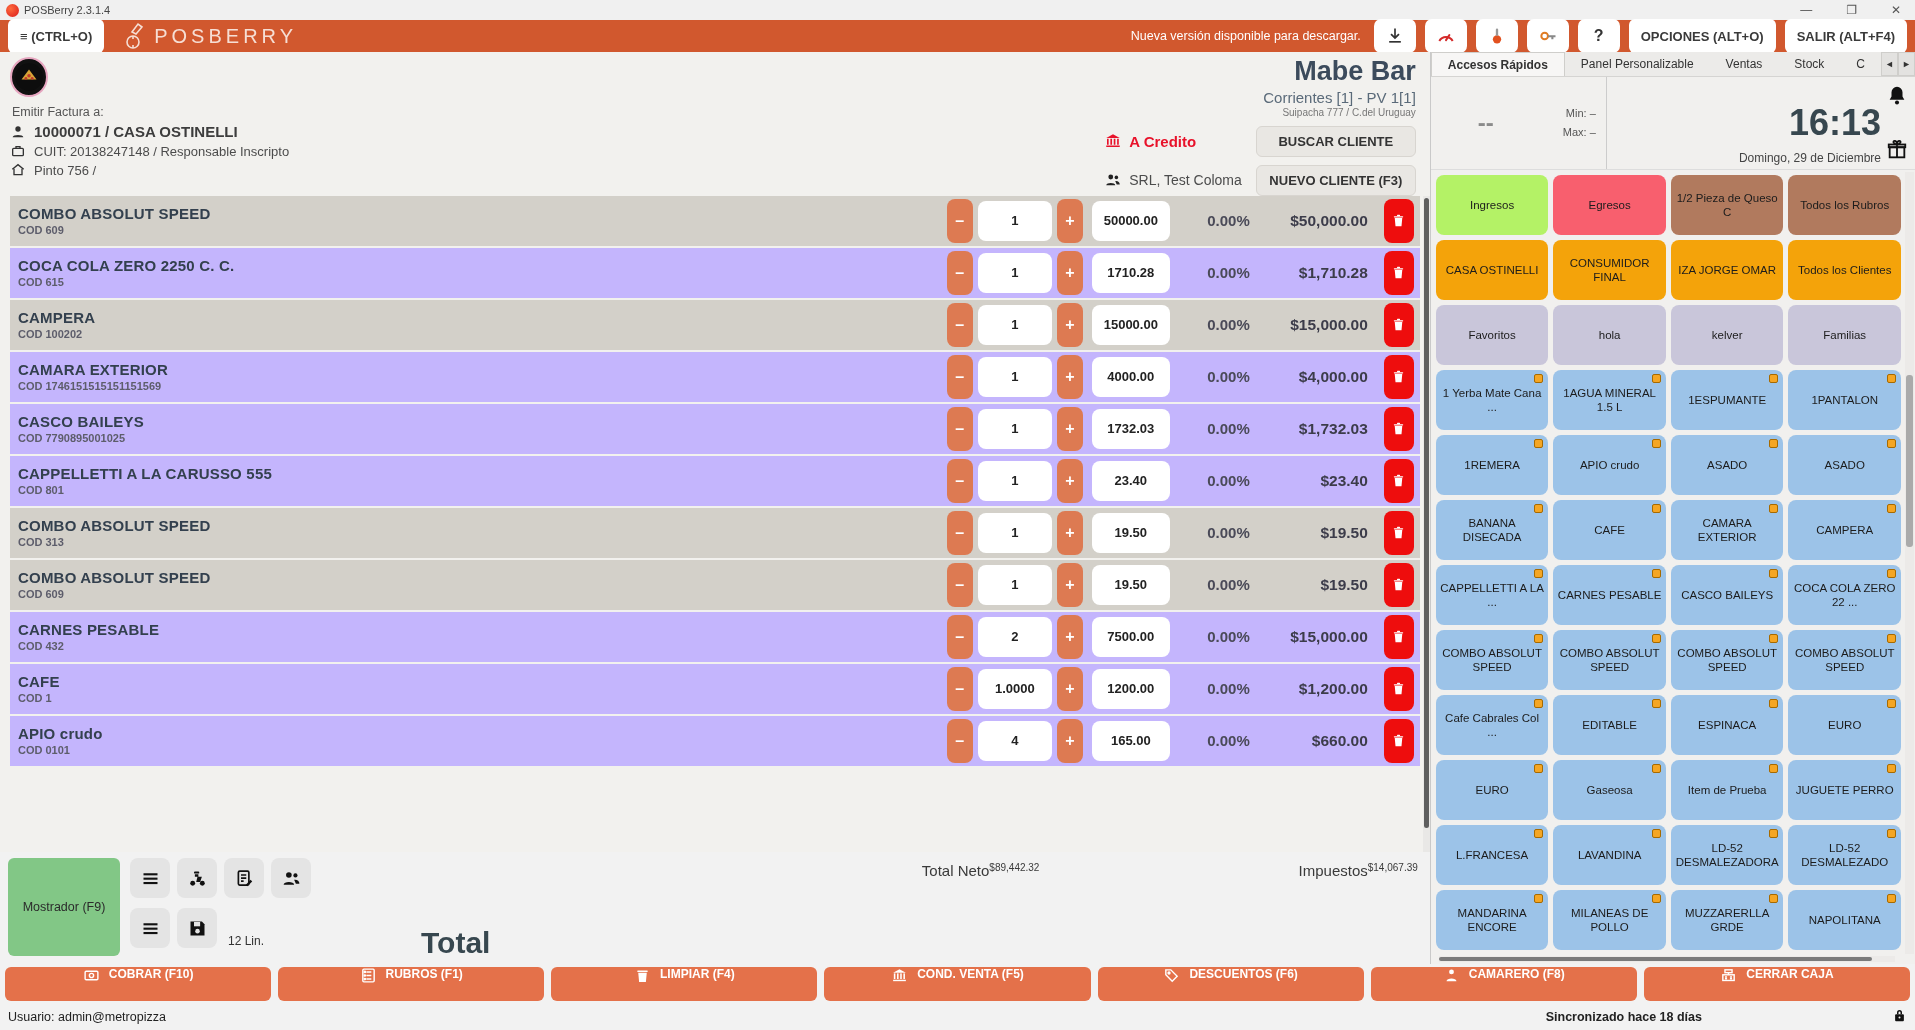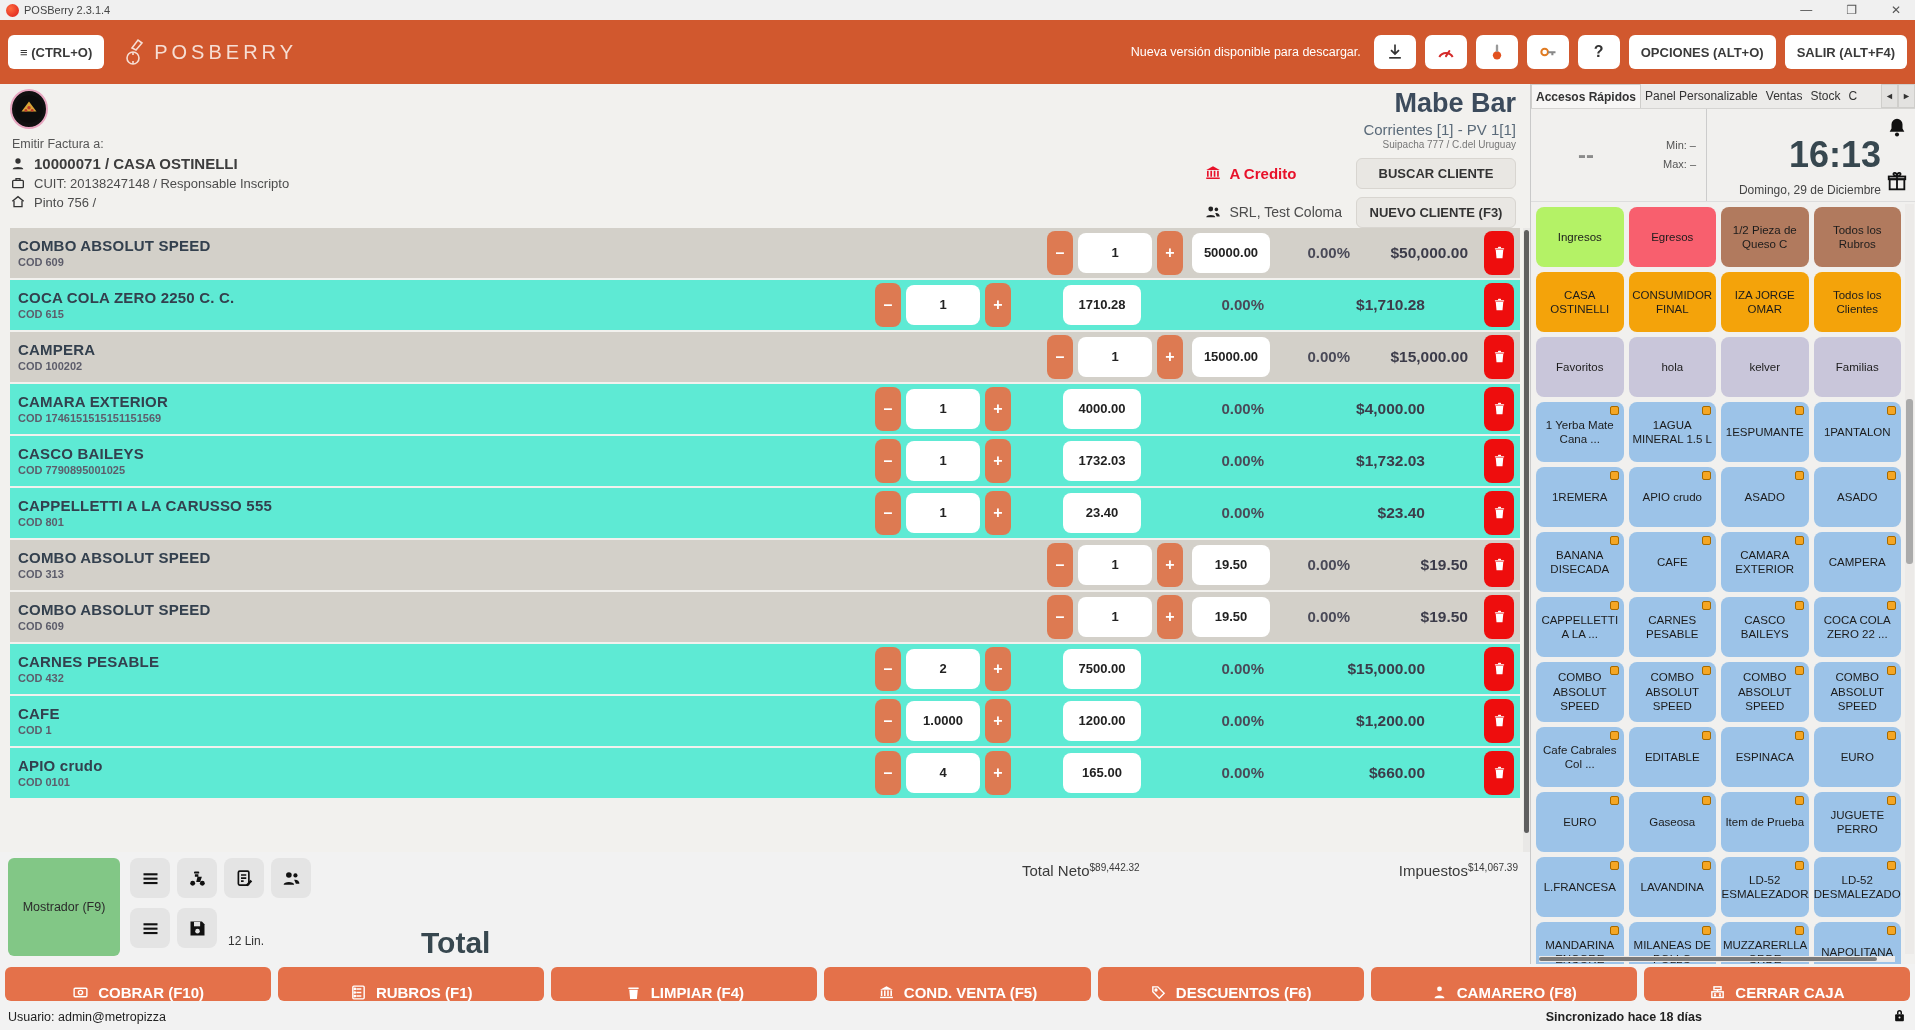--- a/index.html
+++ b/index.html
@@ -9,21 +9,21 @@
 
   
   .titlebar { height:20px; background:#f0f0f0; display:flex; align-items:center;
     padding:0 6px; font-size:11px; color:#444; flex:0 0 auto; }
   .titlebar .app-ico { width:13px; height:13px; border-radius:50%;
     background:radial-gradient(circle at 35% 35%, #ff6a3d, #d91a1a); margin-right:5px; }
   .win-controls { margin-left:auto; display:flex; gap:34px; color:#555; font-size:12px; padding-right:8px; }
   .win-controls span { cursor:default; }
 
   
-  .toolbar { height:64px; background:#d1582e; display:flex; align-items:center;
+  .toolbar { height:32px; background:#d1582e; display:flex; align-items:center;
     padding:0 8px; gap:10px; flex:0 0 auto; }
   .tb-btn { background:#fff; border-radius:6px; color:#3a3a3a; font-weight:bold;
     font-size:13px; padding:0 12px; height:34px; display:flex; align-items:center; gap:6px; }
   .brand { display:flex; align-items:center; gap:6px; color:#fbe9e2; margin-left:8px; }
   .brand svg { width:26px; height:30px; }
   .brand .brand-text { font-size:20px; letter-spacing:4px; color:#f6ded4; font-weight:400; }
   .tb-right { margin-left:auto; display:flex; align-items:center; gap:9px; }
   .tb-notice { color:#fff; font-size:12.5px; margin-right:4px; }
   .tb-ico-btn { background:#fff; border-radius:7px; width:42px; height:34px;
     display:flex; align-items:center; justify-content:center; color:#333; font-weight:bold; }
@@ -75,21 +75,21 @@
   .cols .c-price { width:205px; text-align:center; }
   .cols .c-desc { width:74px; text-align:center; }
   .cols .c-sub { width:112px; text-align:center; }
   .cols .c-sp { width:62px; }
 
   
   .items-wrap { flex:1; position:relative; overflow:hidden; padding:0 10px 0 10px; }
   .items { display:flex; flex-direction:column; gap:2px; }
   .item-row { height:50px; display:flex; align-items:center; padding:0 6px 0 8px; }
   .variant-gray { background:#d3d0c9; }
-  .variant-pink { background:#5eead4;gap:43px; }
+  .variant-pink { background:#c4b5fd; }
   .it-info { flex:1; min-width:0; }
   .it-name { font-size:15px; font-weight:bold; color:#33404e; letter-spacing:.2px; }
   .it-cod { font-size:11px; font-weight:bold; color:#5d5d6b; margin-top:2px; }
   .stepper { display:flex; align-items:center; gap:5px; }
   .step-btn { width:26px; height:44px; border-radius:8px; background:#dd7a52; color:#fff;
     font-size:16px; font-weight:bold; display:flex; align-items:center; justify-content:center; }
   .qty-box { width:74px; height:40px; background:#fff; border-radius:8px; font-size:13px;
     font-weight:bold; color:#222; display:flex; align-items:center; justify-content:center; }
   .price-box { width:78px; height:40px; background:#fff; border-radius:8px; font-size:13px;
     font-weight:bold; color:#222; display:flex; align-items:center; justify-content:center; margin-left:9px; }
@@ -119,21 +119,21 @@
     justify-content:space-between; padding:4px 4px 0 0; }
   .tot-line { display:flex; justify-content:space-between; font-size:15px; color:#3a3a3a; }
   .tot-line .tl-val { font-size:10px; }
   .grand-total { text-align:right; font-size:31px; font-weight:bold; color:#36454f; line-height:1; }
 
   
   .rightpanel { flex:0 0 385px; background:#f1f0ee; border-left:1px solid #c9c9c9;
     display:flex; flex-direction:column; position:relative; }
   .tabs { height:25px; display:flex; align-items:stretch; background:#ecebe9;
     border-bottom:1px solid #d5d4d2; font-size:12px; color:#333; }
-  .tab { padding:0 4px; display:flex; align-items:center; white-space:nowrap; }
+  .tab { padding:0 16px; display:flex; align-items:center; white-space:nowrap; }
   .tab.active { background:#f7f6f5; border:1px solid #cfcecb; border-bottom:none; font-weight:bold;}
   .tab-arrows { margin-left:auto; display:flex; }
   .tab-arrow { width:17px; display:flex; align-items:center; justify-content:center;
     border:1px solid #cfcecb; background:#e3e2e0; font-size:9px; color:#333; }
   .panel-info { height:93px; display:flex; align-items:center; border-bottom:1px solid #ddd; }
   .weather-temp { width:110px; text-align:center; font-size:24px; font-weight:bold; color:#8b8b8b; }
   .weather-mm { font-size:11px; color:#555; text-align:right; width:55px; line-height:1.7; }
   .clock-box { margin-left:10px; flex:1; height:100%; border-left:1px solid #ccc;
     display:flex; align-items:center; padding:0 2px 0 6px; position:relative; }
   .clock-time { font-size:36px; font-weight:bold; color:#37474f; margin-left:auto; }
@@ -152,21 +152,21 @@
     background:#eceae8; }
   .v-scroll .thumb { position:absolute; top:26%; left:1px; width:7px; height:22%;
     background:#aaa; border-radius:3px; }
   .h-scroll { position:absolute; left:8px; right:20px; bottom:2px; height:6px; background:#eceae8; }
   .h-scroll .thumb { position:absolute; left:0; top:1px; height:4px; width:95%;
     background:#7a7a7a; border-radius:2px; }
 
   
   .bottombar { flex:0 0 40px; display:flex; gap:7px; padding:3px 5px; background:#f2f2f2; }
   .bb-btn { flex:1; background:#e4714a; border-radius:6px; color:#fff; font-weight:bold;
-    font-size:15px; display:flex; align-items:flex-end; justify-content:center; gap:9px; }
+    font-size:12px; display:flex; align-items:flex-start; justify-content:center; gap:9px; }
   .bb-btn svg { width:17px; height:17px; }
 
   
   .statusbar { flex:0 0 26px; background:#f2f2f2; display:flex; align-items:center;
     padding:0 8px; font-size:12.5px; color:#222; }
   .sync { margin-left:auto; font-weight:bold; margin-right:190px; }
   .lock { color:#111; } .lock svg { width:15px; height:15px; }
 </style>
 </head>
 <body>

